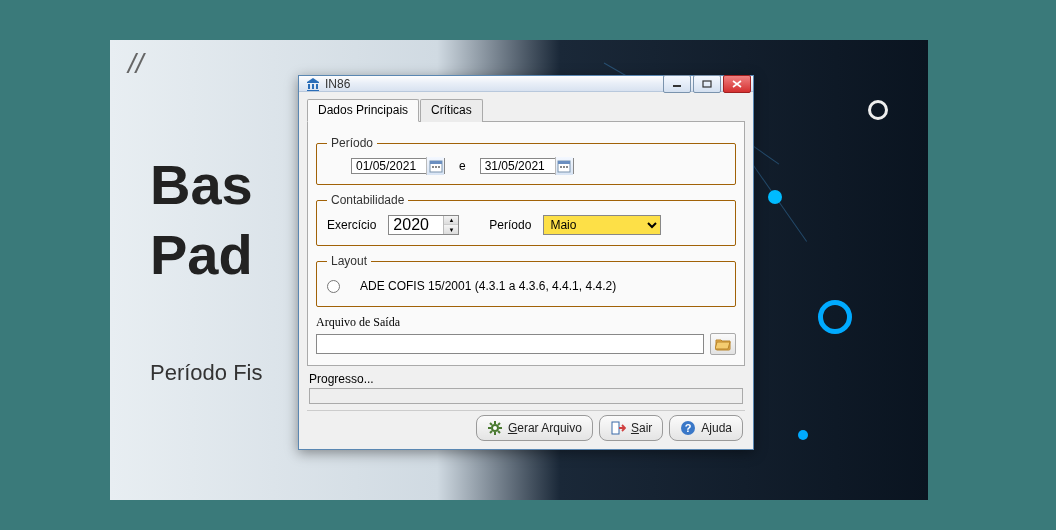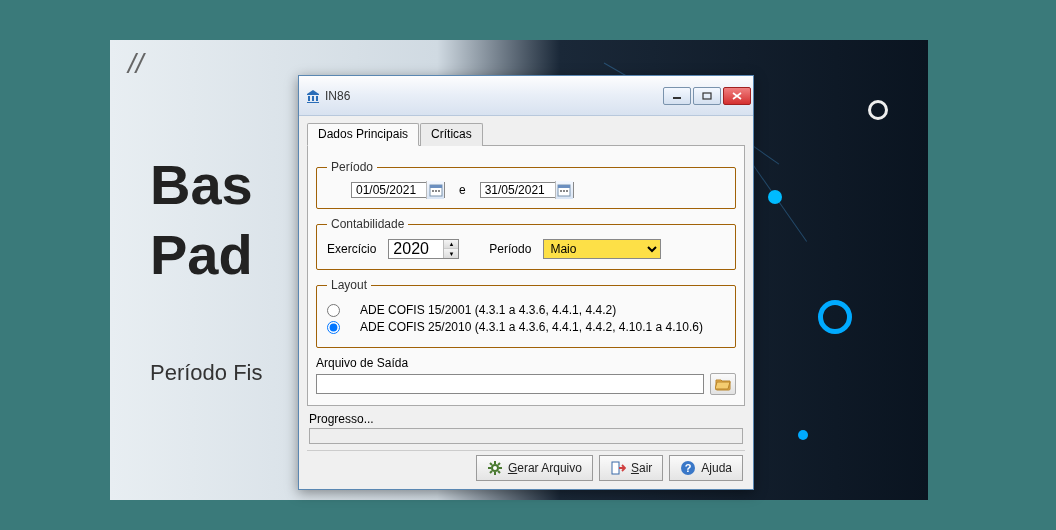--- a/index.html
+++ b/index.html
@@ -73,21 +73,21 @@
   .window {
     position: absolute;
     left: 298px;
     top: 75px;
     width: 456px;
     background: #fff;
     border: 1px solid #5a87b2;
     box-shadow: 0 3px 12px rgba(0,0,0,0.4);
   }
   .titlebar {
-    height: 40px;
+    height: 16px;
     background: linear-gradient(180deg, #fdfdfe 0%, #e8eef7 50%, #d8e2f0 100%);
     border-bottom: 1px solid #b8c8dc;
     display: flex;
     align-items: center;
     padding: 0 2px 0 6px;
   }
   .titlebar-icon {
     width: 16px; height: 16px;
     display:flex;align-items:center;justify-content:center;
     margin-right: 4px;
@@ -178,41 +178,41 @@
   .spinner input{border:none;outline:none;width:54px;font-family:inherit;font-size:16px;padding:0 4px;}
   .spinbtns{display:flex;flex-direction:column;border-left:1px solid #bbb;}
   .spinbtn{width:14px;height:9px;display:flex;align-items:center;justify-content:center;font-size:6px;background:linear-gradient(180deg,#f4f4f4,#dcdcdc);border-bottom:1px solid #ccc;}
   .spinbtn:last-child{border-bottom:none;}
   select{
     height:20px;border:1px solid #888;background:#fde047;font-family:inherit;font-size:12px;padding:0 2px;width:118px;
   }
   label.inline{margin-right:6px;}
   .radio-row{display:flex;align-items:center;gap:20px;margin:3px 0;}
   .radio-row input{margin:0;}
-  .output-label{margin-bottom:3px;}
+  .output-label{margin-bottom:3px;font-family:Liberation Serif, serif;}
   .output-row{display:flex;align-items:center;gap:6px;}
   .output-row input[type=text]{
     flex:1;height:20px;border:1px solid #888;background:#fff;padding:0 4px;font-family:inherit;font-size:12px;
   }
   .browse-btn{
     width:26px;height:22px;border:1px solid #aaa;border-radius:2px;
     background:linear-gradient(180deg,#fafafa,#e2e2e2);
     display:flex;align-items:center;justify-content:center;
   }
   .progress-label{margin:6px 2px 2px 2px;}
   .progress-bar{
     height:16px;border:1px solid #aaa;background:#eee;margin:0 2px 6px 2px;
   }
   .button-row{
     display:flex;justify-content:flex-end;gap:6px;padding:4px 2px 0 2px;
     border-top:1px solid #ccc;margin-top:4px;
   }
   .btn{
     height:26px;padding:12px 10px;
-    border:1px solid #9a9a9a;border-radius:0;
+    border:1px solid #9a9a9a;border-radius:8px;
     background:linear-gradient(180deg,#fbfbfb,#e4e4e4);
     display:flex;align-items:center;gap:5px;
     font-family:inherit;font-size:12px;color:#222;
   }
   .btn u{text-decoration:underline;}
   .icon-svg{width:16px;height:16px;display:block;}
 </style>
 </head>
 <body>
 
@@ -323,24 +323,20 @@
             <option>Maio</option>
           </select>
         </div>
       </fieldset>
 
       <fieldset>
         <legend>Layout</legend>
         <div class="radio-row">
           <input type="radio" name="layout" style="">
           <span>ADE COFIS 15/2001 (4.3.1 a 4.3.6, 4.4.1, 4.4.2)</span>
-        </div>
-        <div class="radio-row">
-          <input type="radio" name="layout" checked="" style="">
-          <span>ADE COFIS 25/2010 (4.3.1 a 4.3.6, 4.4.1, 4.4.2, 4.10.1 a 4.10.6)</span>
         </div>
       </fieldset>
 
       <div class="output-label">Arquivo de Saída</div>
       <div class="output-row">
         <input type="text" value="" style="">
         <div class="browse-btn">
           <svg class="icon-svg" viewBox="0 0 16 16">
               <path fill="#e8b050" stroke="#b8842a" d="M1 4 h5 l1 1 h8 v8 a1 1 0 0 1 -1 1 H2 a1 1 0 0 1 -1 -1 Z"></path>
               <path fill="#f4cc70" d="M2 6 h13 l-2 7 H0 Z" stroke="#b8842a"></path>

